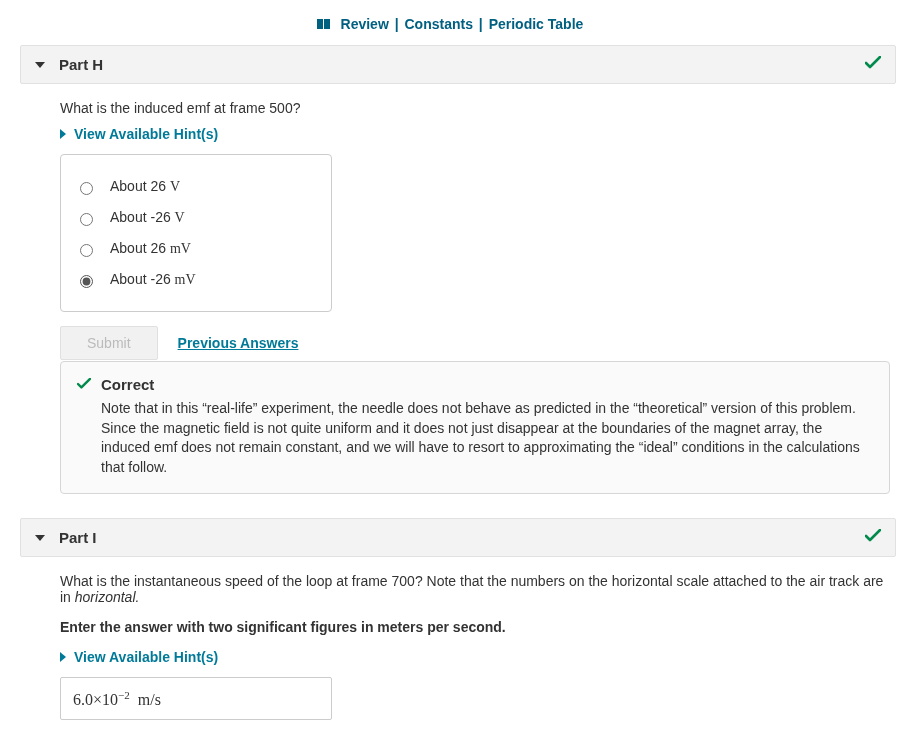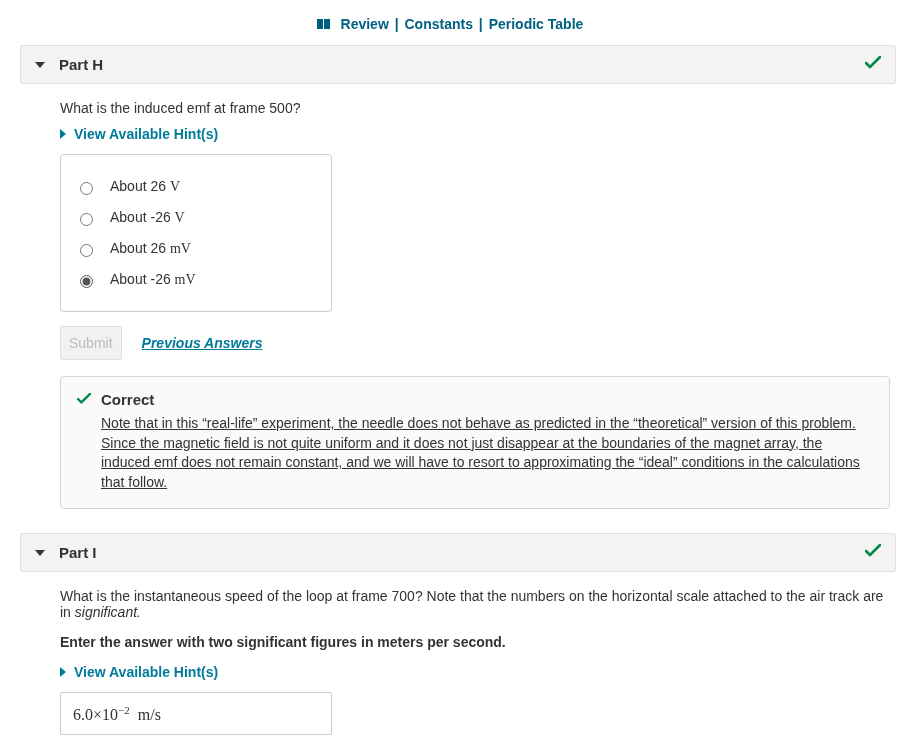--- a/index.html
+++ b/index.html
@@ -86,52 +86,50 @@
   }
   .choice { display: flex; align-items: center; gap: 14px; padding: 7px 0; }
   .choice input[type=radio] { accent-color: #555; }
   .serif { font-family: "Times New Roman", Times, serif; }
 
   .btn-row { margin-top: 14px; display: flex; align-items: center; gap: 20px; }
   .submit-btn {
     background: #f1f1f1;
     border: 1px solid #e0e0e0;
     color: #bbb;
-    padding: 8px 8px;
+    padding: 8px 26px;
     font-size: 14px;
     border-radius: 2px;
     cursor: default;
   }
   .prev-ans {
     color: #007a99;
     font-weight: bold;
     text-decoration: underline;
     cursor: pointer;
-    font-style: italic;
   }
 
   .feedback-box {
-    margin-top: 16px;
+    margin-top: 1px;
     border: 1px solid #d6d6d6;
     background: #fafafa;
     border-radius: 4px;
     padding: 14px 16px 16px 16px;
     width: 830px;
   }
   .feedback-head {
     display: flex;
     align-items: center;
     gap: 10px;
     margin-bottom: 6px;
   }
   .feedback-head .label { font-weight: bold; font-size: 15px; }
   .feedback-text {
     padding-left: 24px;
     line-height: 1.4;
-    text-decoration: underline;
   }
 
   .answer-box {
     border: 1px solid #ccc;
     border-radius: 2px;
     width: 272px;
     padding: 10px 12px;
     font-family: "Times New Roman", Times, serif;
     font-size: 16px;
     margin-top: 4px;
@@ -223,21 +221,21 @@
     </div>
     <span class="check-icon">
       <svg width="16" height="14" viewBox="0 0 16 14">
           <path d="M1 7 L5 11 L15 1" stroke="#008a4b" stroke-width="2.6" fill="none" stroke-linecap="round" stroke-linejoin="round"></path>
         </svg>
     </span>
   </div>
 
   <div class="part-body">
     <p class="q-text">
-      <span>What is the instantaneous speed of the loop at frame 700? Note that the numbers on the horizontal scale attached to the air track are in </span><span class="italic">significant.</span>
+      <span>What is the instantaneous speed of the loop at frame 700? Note that the numbers on the horizontal scale attached to the air track are in </span><span class="italic">horizontal.</span>
     </p>
     <p class="instruction">Enter the answer with two significant figures in meters per second.</p>
 
     <div class="hints-row">
       <span class="caret-right"></span>
       <span>View Available Hint(s)</span>
     </div>
 
     <div class="answer-box">
       <span><span>6.0×10</span><sup>−2</sup><span>&nbsp;&nbsp;m/s</span></span>

